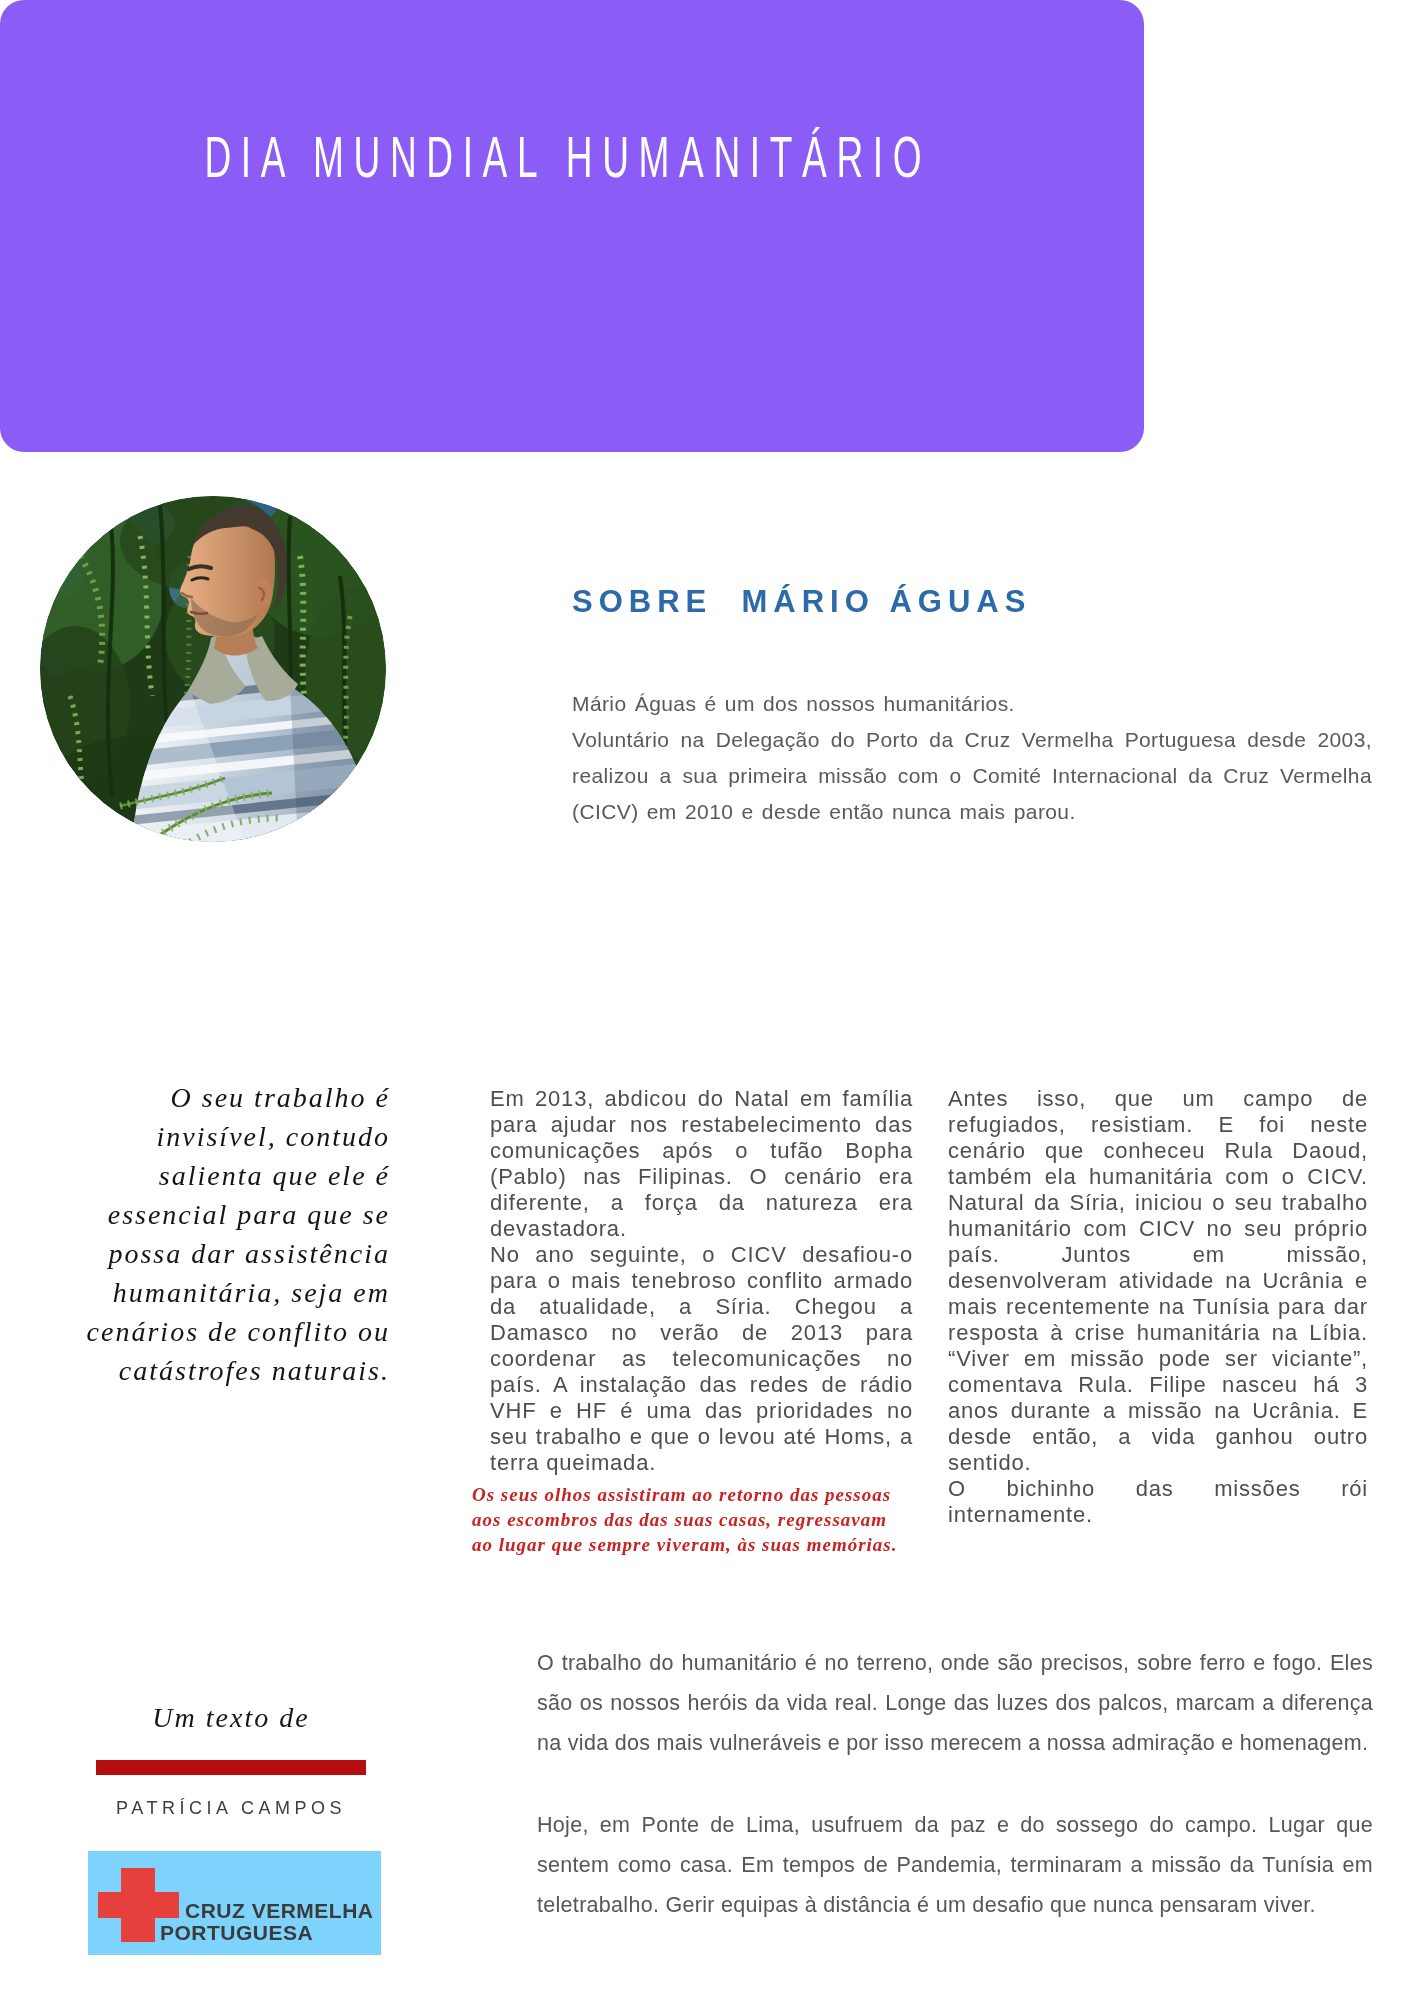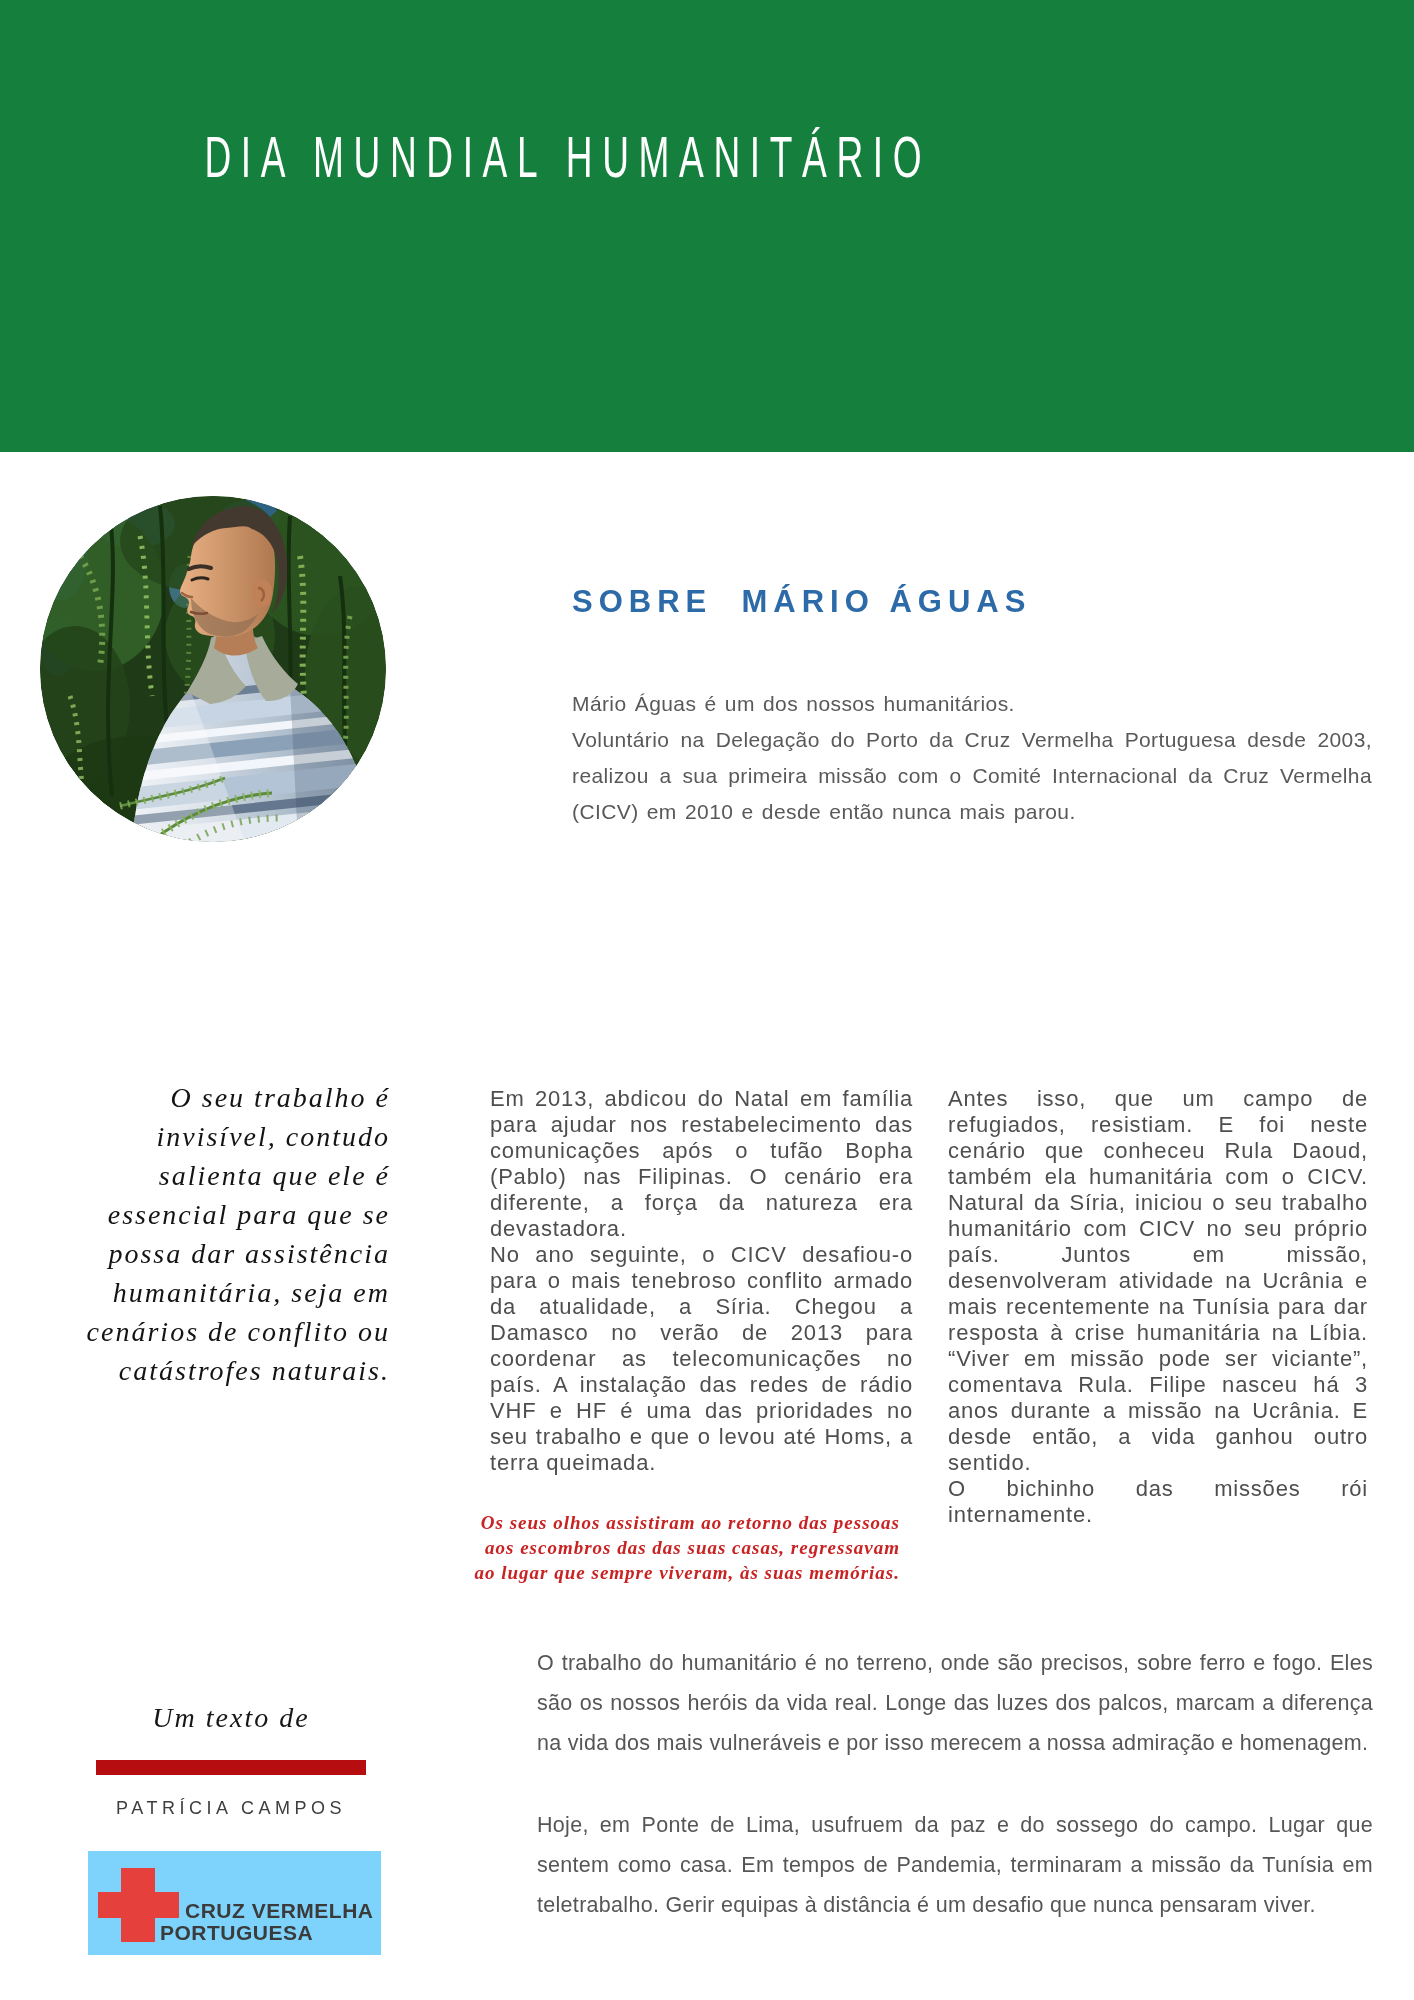--- a/index.html
+++ b/index.html
@@ -5,22 +5,23 @@
   html,body{margin:0;padding:0;background:#ffffff;}
   .page{
     position:relative;
     width:1414px;height:2000px;
     background:#ffffff;
     overflow:hidden;
     font-family:"Liberation Sans",sans-serif;
   }
   
   .banner{
-    position:absolute;left:0;top:0;width:1414px;height:452px;
-    background:#15803d;
+    position:absolute;left:0;top:0;width:1144px;height:452px;
+    background:#8b5cf6;
+    border-radius:24px;
   }
   .banner-inner{width:1100px;text-align:center;padding-top:128px;}
   .banner-title{
     margin:0;font-weight:400;color:#ffffff;
     font-size:58px;line-height:1;letter-spacing:15px;white-space:nowrap;
   }
   .banner-title-scale{display:inline-block;transform:scaleX(.64);transform-origin:center;}
   .banner-subtitle{
     margin:26px 0 0 0;color:#ffffff;
     font-family:"Liberation Serif",serif;font-style:italic;
@@ -55,25 +56,24 @@
   .col{
     position:absolute;top:1086px;
     color:#4e4e4e;font-size:22px;line-height:26px;
     text-align:justify;letter-spacing:.8px;
   }
   .col p{margin:0;}
   .col-left{left:490px;width:423px;}
   .col-right{left:948px;width:420px;}
   
   .red-quote{
-    position:absolute;left:460px;top:1482px;width:440px;
+    position:absolute;left:472px;top:1482px;width:440px;
     font-family:"Liberation Serif",serif;font-style:italic;font-weight:700;
     color:#c92222;font-size:19px;line-height:25px;letter-spacing:1px;
-    text-align:right;
-    margin-top:28px;
+    text-align:left;
   }
   
   .credit{position:absolute;left:85px;top:1702px;width:292px;text-align:center;}
   .credit-label{
     margin:0;font-family:"Liberation Serif",serif;font-style:italic;
     color:#171717;font-size:28px;letter-spacing:2px;
   }
   .credit-bar{width:270px;height:15px;margin:26px auto 0 auto;background:#b60d11;}
   .credit-author{
     margin:23px 0 0 0;color:#3e3e3e;

